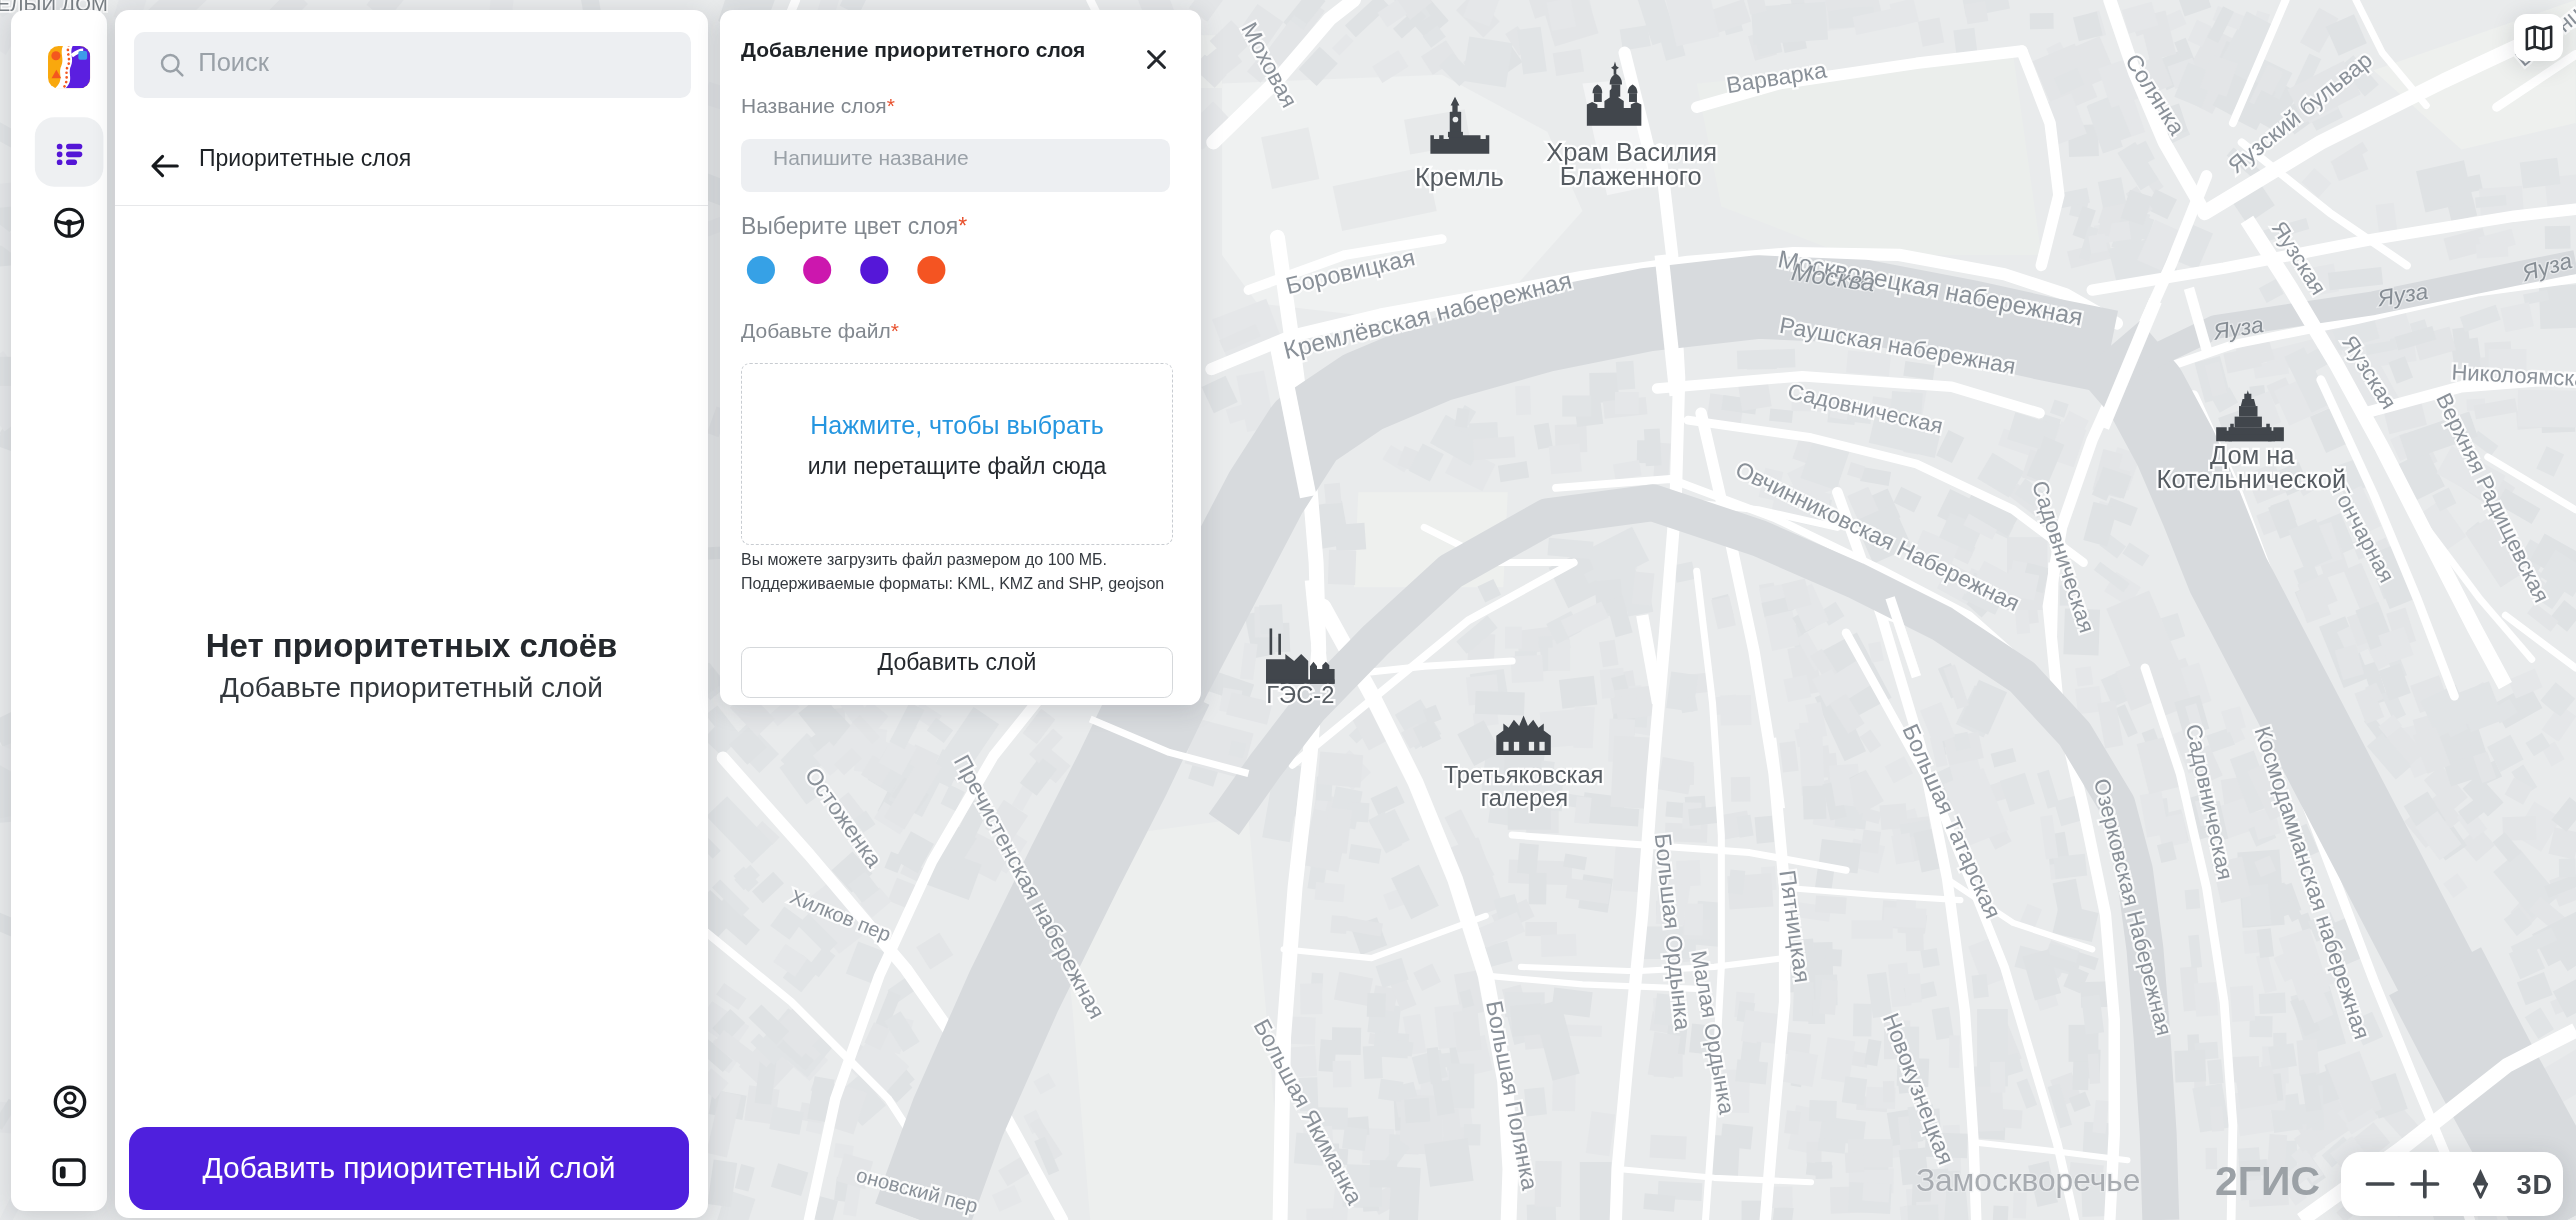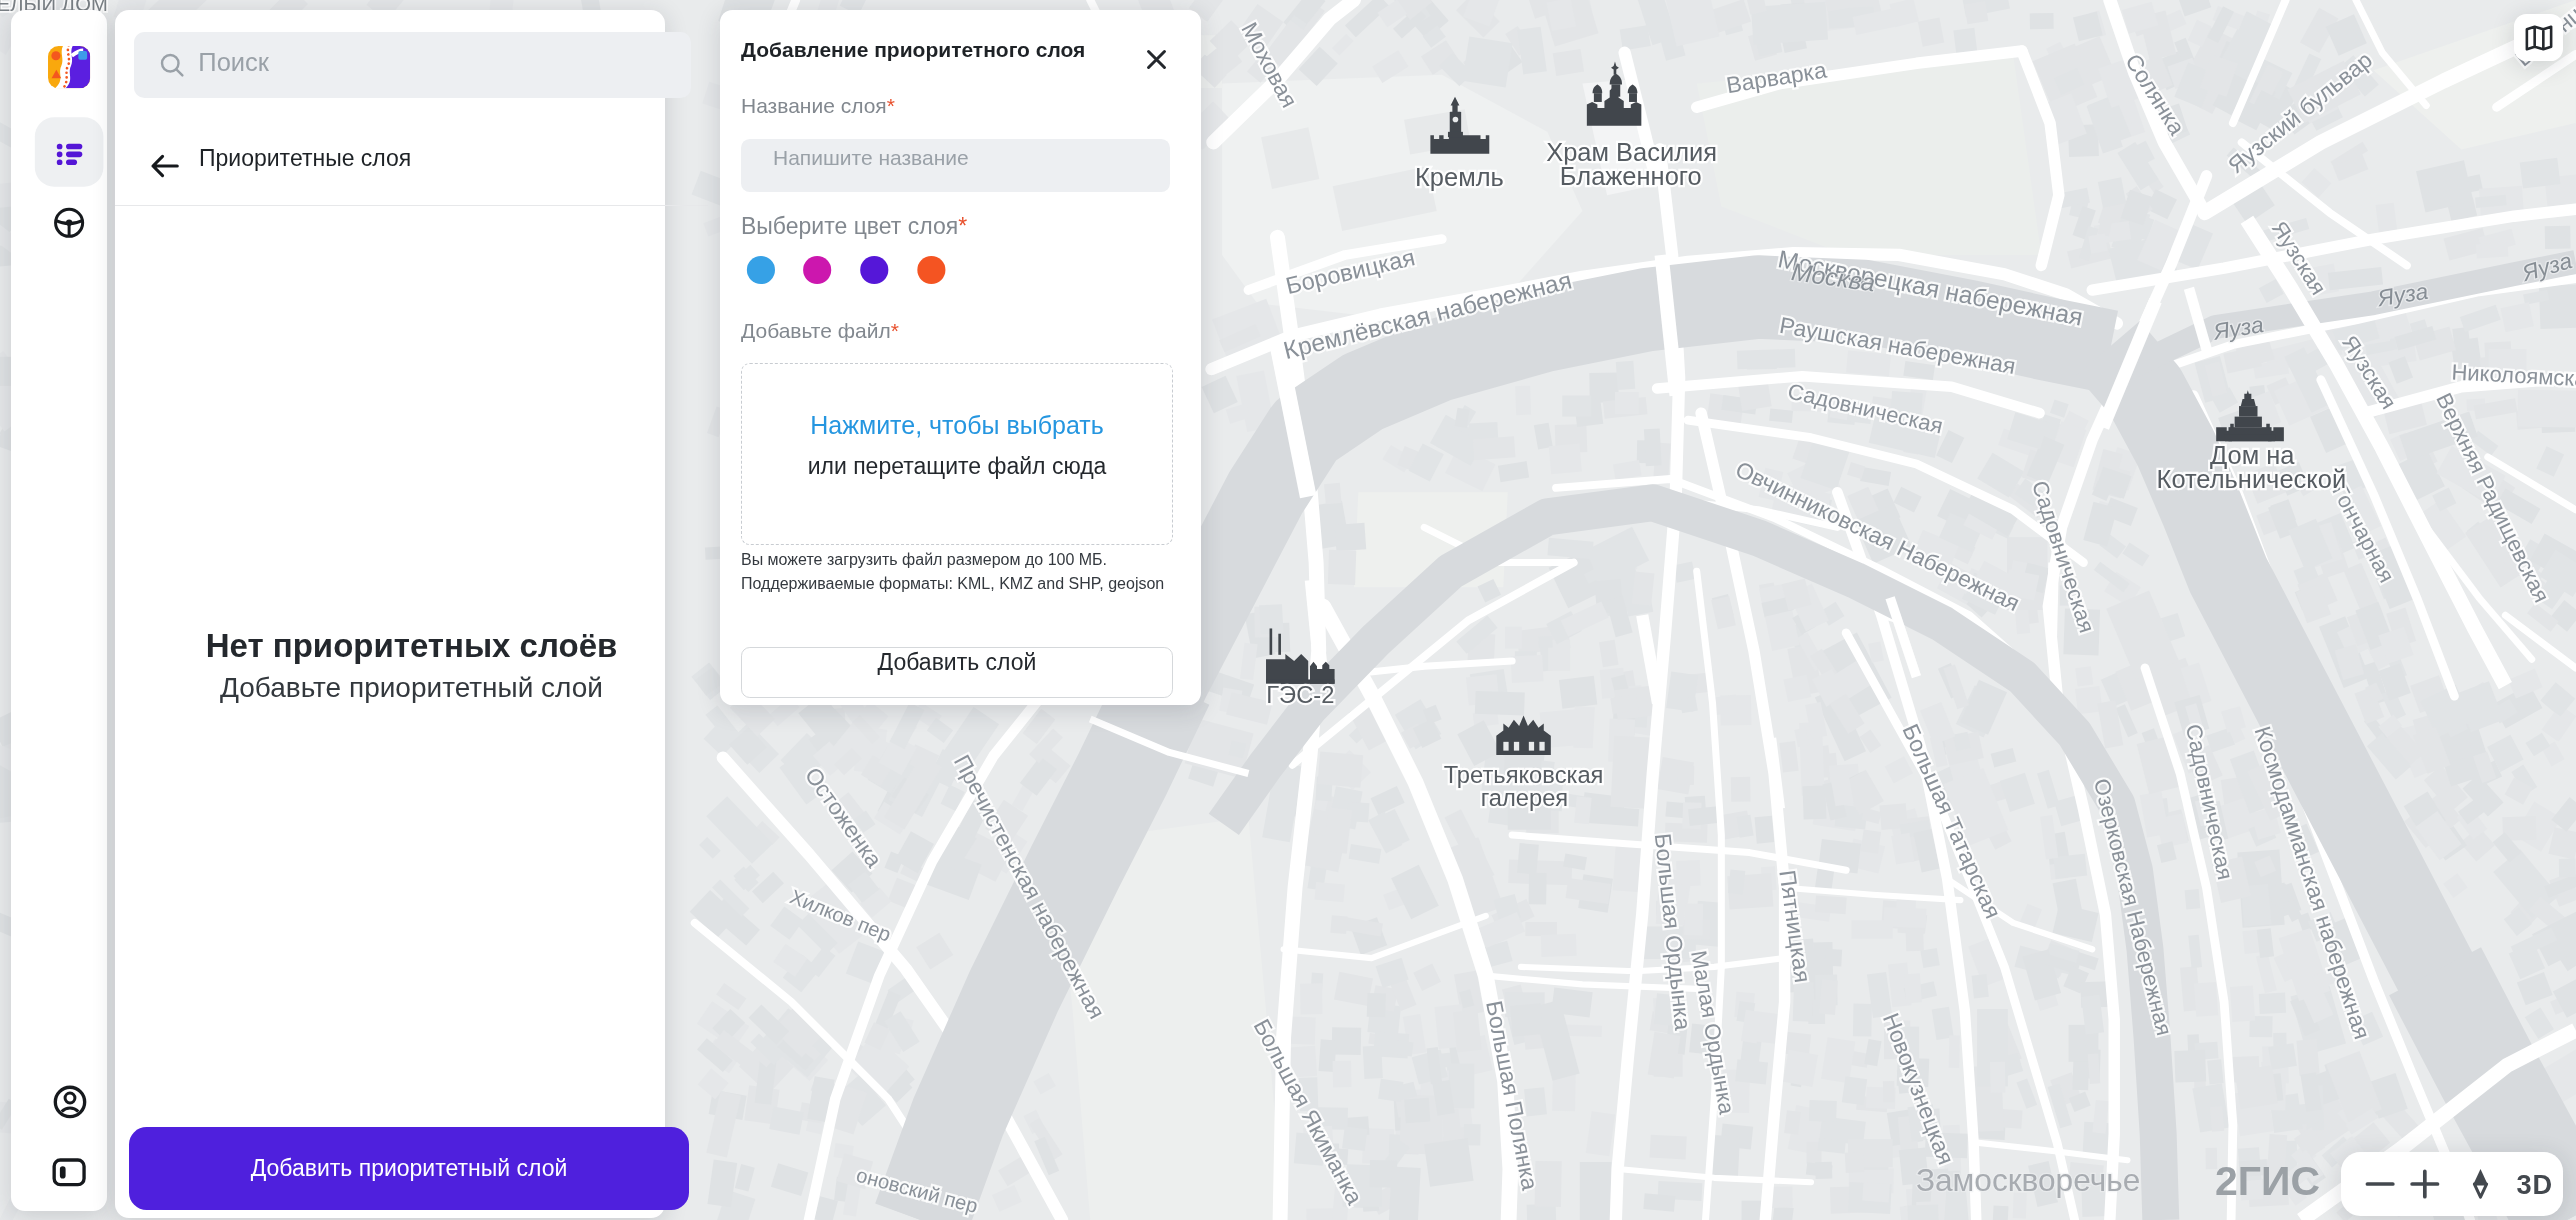--- a/index.html
+++ b/index.html
@@ -1375,36 +1375,36 @@
       <circle cy="-4.5" r="5.6" stroke-width="3.4"></circle>
       <path d="M-9.5 11 C-4 5.5, 4 5.5, 9.5 11" stroke-width="3.4"></path>
     </g>
     <g transform="translate(66,1322)" fill="none" stroke="#16191d">
       <rect x="-17" y="-14" width="34" height="28" rx="7" stroke-width="3.8"></rect>
       <rect x="-10.5" y="-7" width="6.5" height="14" rx="3.2" fill="#16191d" stroke="none"></rect>
     </g>
   </svg>
 </div>
 
-<div class="panel" style="left:115px;top:9.7px;width:550px;height:1208px;border-radius:14px">
+<div class="panel" style="left:115px;top:9.7px;width:593px;height:1208px;border-radius:14px">
   <div class="abs" style="left:19.3px;top:22px;width:557px;height:66px;background:#edeff2;border-radius:10.6px">
     <svg width="26" height="26" style="position:absolute;left:24.6px;top:20px" viewBox="0 0 30 30" fill="none" stroke="#9aa1a8" stroke-width="2.8">
         <circle cx="13" cy="13" r="9.5"></circle>
         <path d="M20 20 L27 27" stroke-linecap="round"></path>
       </svg>
     <div class="abs" style="left:64px;top:16.7px;font-size:25.5px;color:#9aa1a8">Поиск</div>
   </div>
   <svg width="32" height="26" style="position:absolute;left:35px;top:143px" viewBox="0 0 36 30" fill="none" stroke="#16191d" stroke-width="3.6" stroke-linecap="round" stroke-linejoin="round">
       <path d="M3 15 L31 15 M3 15 L14 4 M3 15 L14 26"></path>
     </svg>
   <div class="abs" style="left:84px;top:135px;font-size:23px;color:#1e2226">Приоритетные слоя</div>
   <div class="abs" style="left:0;top:195px;width:593px;height:0.9px;background:#e7e8ea"></div>
   <div class="abs" style="left:0;top:662px;width:593px;text-align:center;font-size:28px;color:#33383d">Добавьте приоритетный слой</div>
   <div class="abs" style="left:0;top:617px;width:593px;text-align:center;font-size:33px;font-weight:bold;color:#24282d">Нет приоритетных слоёв</div>
-  <div class="abs" style="left:14px;top:1117px;width:560px;height:83px;background:#4f20dd;border-radius:17.6px;color:#fff;font-size:23px;display:flex;align-items:center;justify-content:center">Добавить приоритетный слой</div>
+  <div class="abs" style="left:14px;top:1117px;width:560px;height:83px;background:#4f20dd;border-radius:17.6px;color:#fff;font-size:30px;display:flex;align-items:center;justify-content:center">Добавить приоритетный слой</div>
 </div>
 
 <div class="panel" style="left:720px;top:9.7px;width:481px;height:695px;border-radius:12.3px">
   <div class="abs" style="left:21px;top:28px;font-size:21px;font-weight:bold;color:#1e2226">Добавление приоритетного слоя</div>
   <svg width="23" height="23" style="position:absolute;left:425px;top:38px" viewBox="0 0 26 26" stroke="#24282d" stroke-width="3.4" stroke-linecap="round">
       <path d="M4 4 L22 22 M22 4 L4 22"></path>
     </svg>
   <div class="abs" style="left:21px;top:84px;font-size:21px;color:#82888f">Название слоя<span style="color:#e8512e">*</span></div>
   <div class="abs" style="left:21px;top:129px;width:429px;height:53px;background:#edeff2;border-radius:8.8px;font-size:21px;color:#9aa1a8;line-height:37px;padding-left:32px">Напишите название</div>
   <div class="abs" style="left:21px;top:203px;font-size:23px;color:#82888f">Выберите цвет слоя<span style="color:#e8512e">*</span></div>

